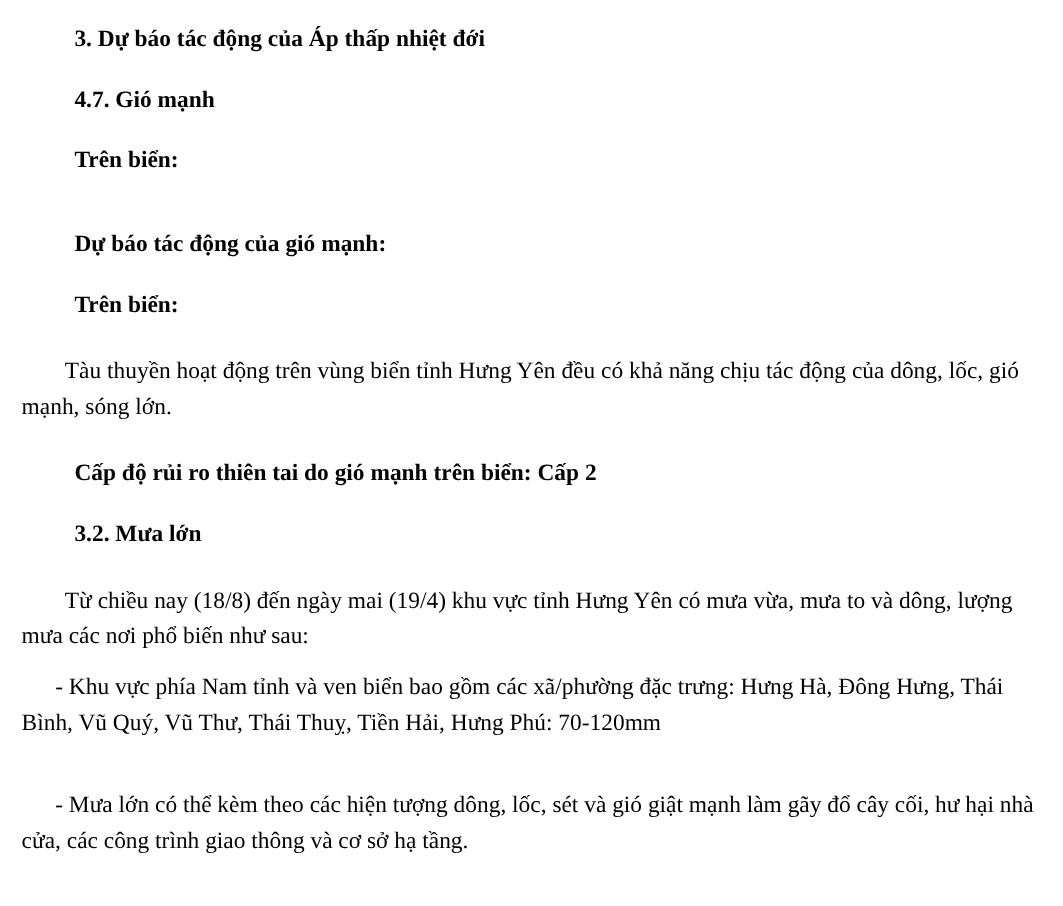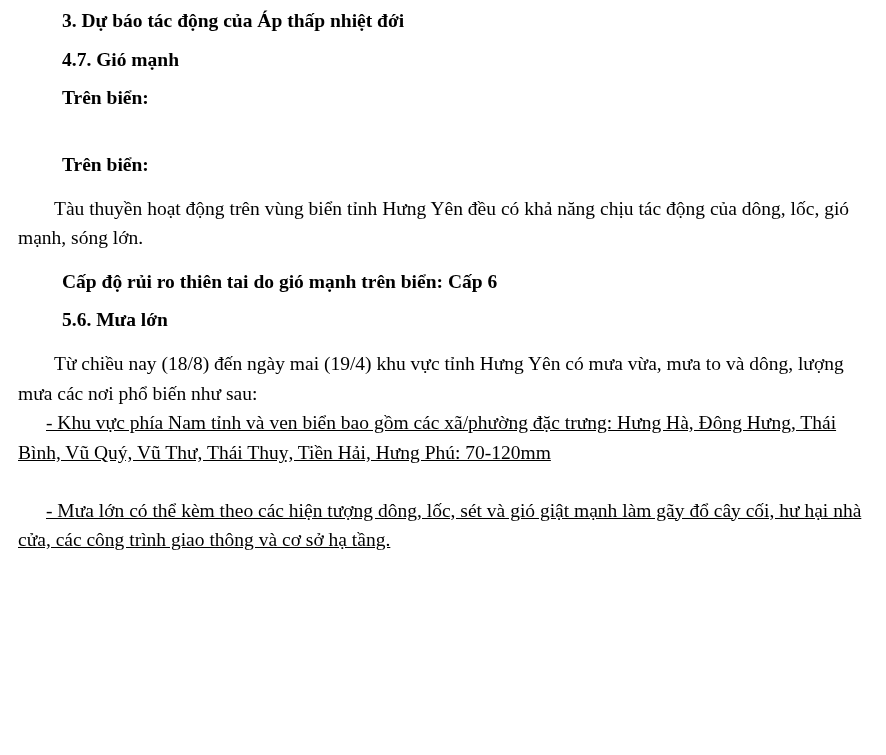--- a/index.html
+++ b/index.html
@@ -15,42 +15,41 @@
     overflow: hidden;
   }
   .page {
     width: 886px;
     height: 755px;
     position: relative;
     box-sizing: border-box;
     padding: 6px 18px 0 18px;
   }
   .para {
-    margin: 0 0 0 0;
+    margin: 12px 0 0 0;
     font-size: 19.5px;
     line-height: 1.52;
     text-align: left;
   }
   .bold {
     font-weight: bold;
   }
   .italic {
   }
   .indent-head {
     padding-left: 44px;
   }
   .indent-sub {
     padding-left: 44px;
   }
   .indent-body {
     text-indent: 36px;
   }
   .indent-dash {
     text-indent: 28px;
-    text-decoration: underline;
   }
   .gap-sm { height: 9px; }
   .gap-md { height: 14px; }
 </style>
 </head>
 <body>
 
 <div class="page">
 
   <p class="para bold indent-head">3. Dự báo tác động của Áp thấp nhiệt đới</p>
@@ -61,36 +60,37 @@
 
   <div class="gap-sm"></div>
 
   <p class="para bold italic indent-sub">Trên biển:</p>
 
   <div class="gap-md"></div>
 
 
   <div class="gap-md"></div>
 
+  <p class="para bold indent-head">Dự báo tác động của gió mạnh:</p>
 
   <div class="gap-sm"></div>
 
   <p class="para bold italic indent-sub">Trên biển:</p>
 
   <div class="gap-md"></div>
 
   <p class="para indent-body">Tàu thuyền hoạt động trên vùng biển tỉnh Hưng Yên đều có khả năng chịu tác động của dông, lốc, gió mạnh, sóng lớn.</p>
 
   <div class="gap-md"></div>
 
-  <p class="para bold indent-head">Cấp độ rủi ro thiên tai do gió mạnh trên biển: Cấp 6</p>
+  <p class="para bold indent-head">Cấp độ rủi ro thiên tai do gió mạnh trên biển: Cấp 2</p>
 
   <div class="gap-sm"></div>
 
-  <p class="para bold indent-head">5.6. Mưa lớn</p>
+  <p class="para bold indent-head">3.2. Mưa lớn</p>
 
   <div class="gap-md"></div>
 
   <p class="para indent-body">Từ chiều nay (18/8) đến ngày mai (19/4) khu vực tỉnh Hưng Yên có mưa vừa, mưa to và dông, lượng mưa các nơi phổ biến như sau:</p>
 
   <p class="para indent-dash">- Khu vực phía Nam tỉnh và ven biển bao gồm các xã/phường đặc trưng: Hưng Hà, Đông Hưng, Thái Bình, Vũ Quý, Vũ Thư, Thái Thuỵ, Tiền Hải, Hưng Phú: 70-120mm</p>
 
 
   <div class="gap-md"></div>
 

